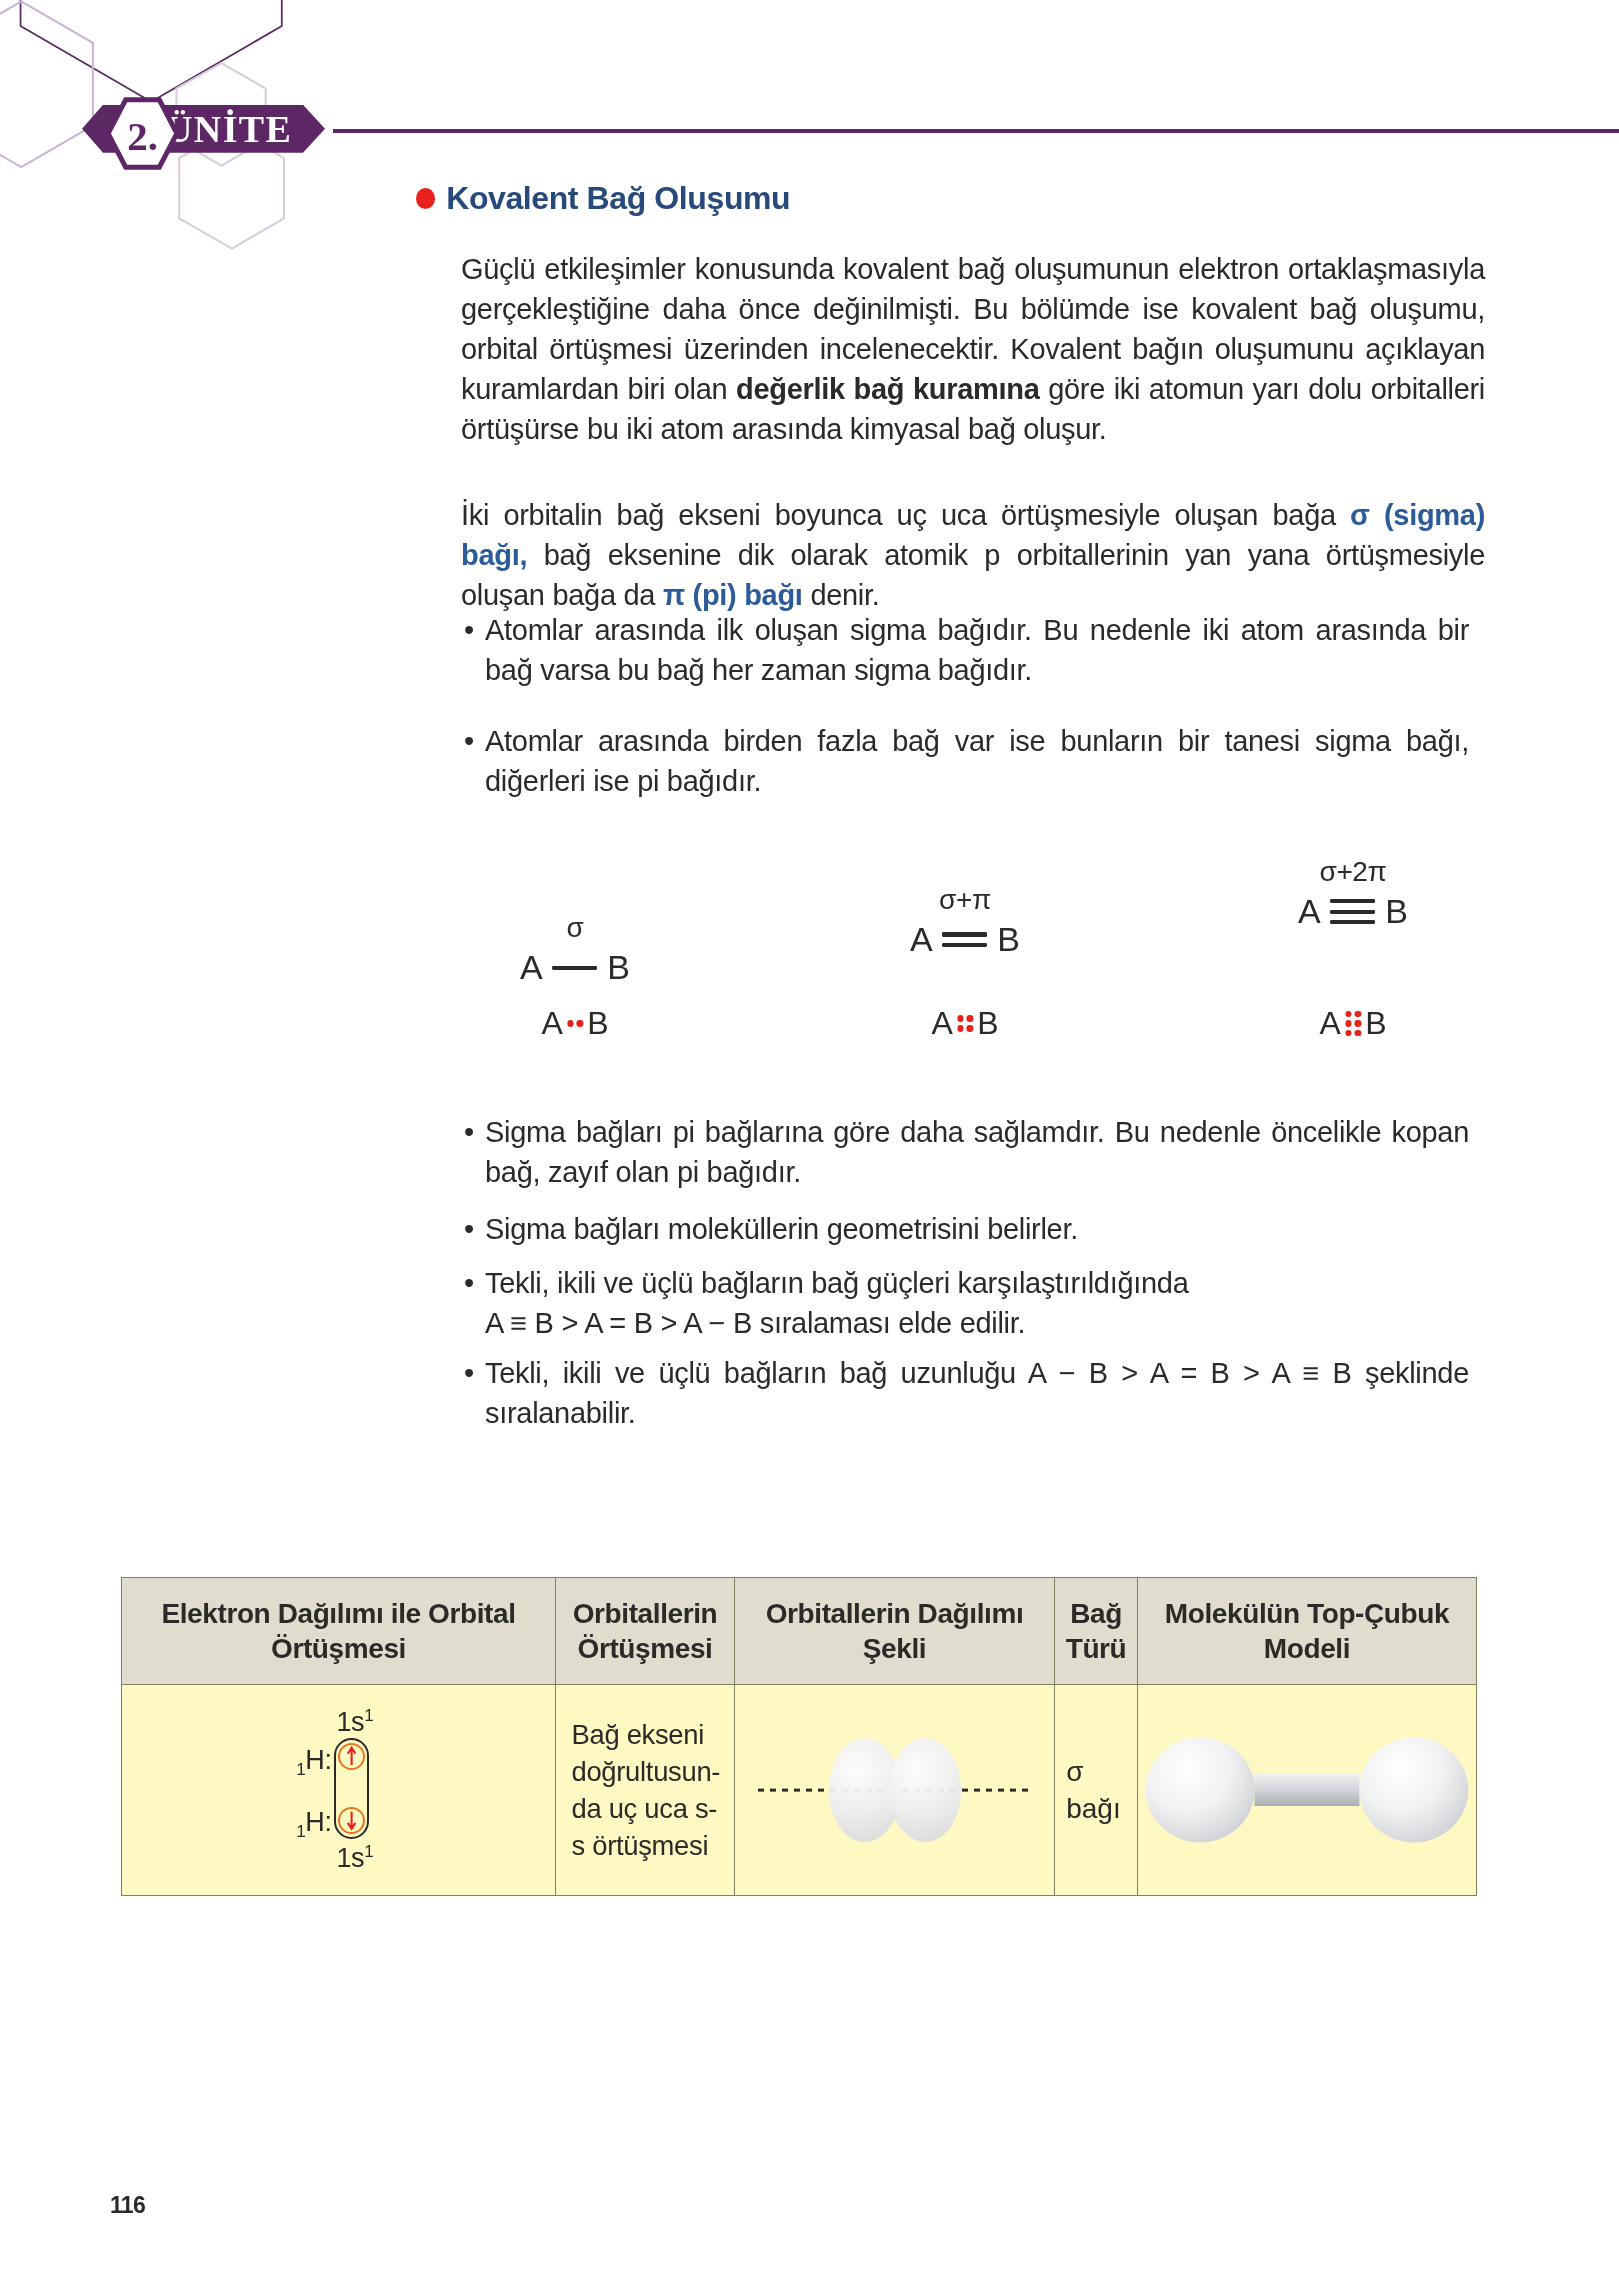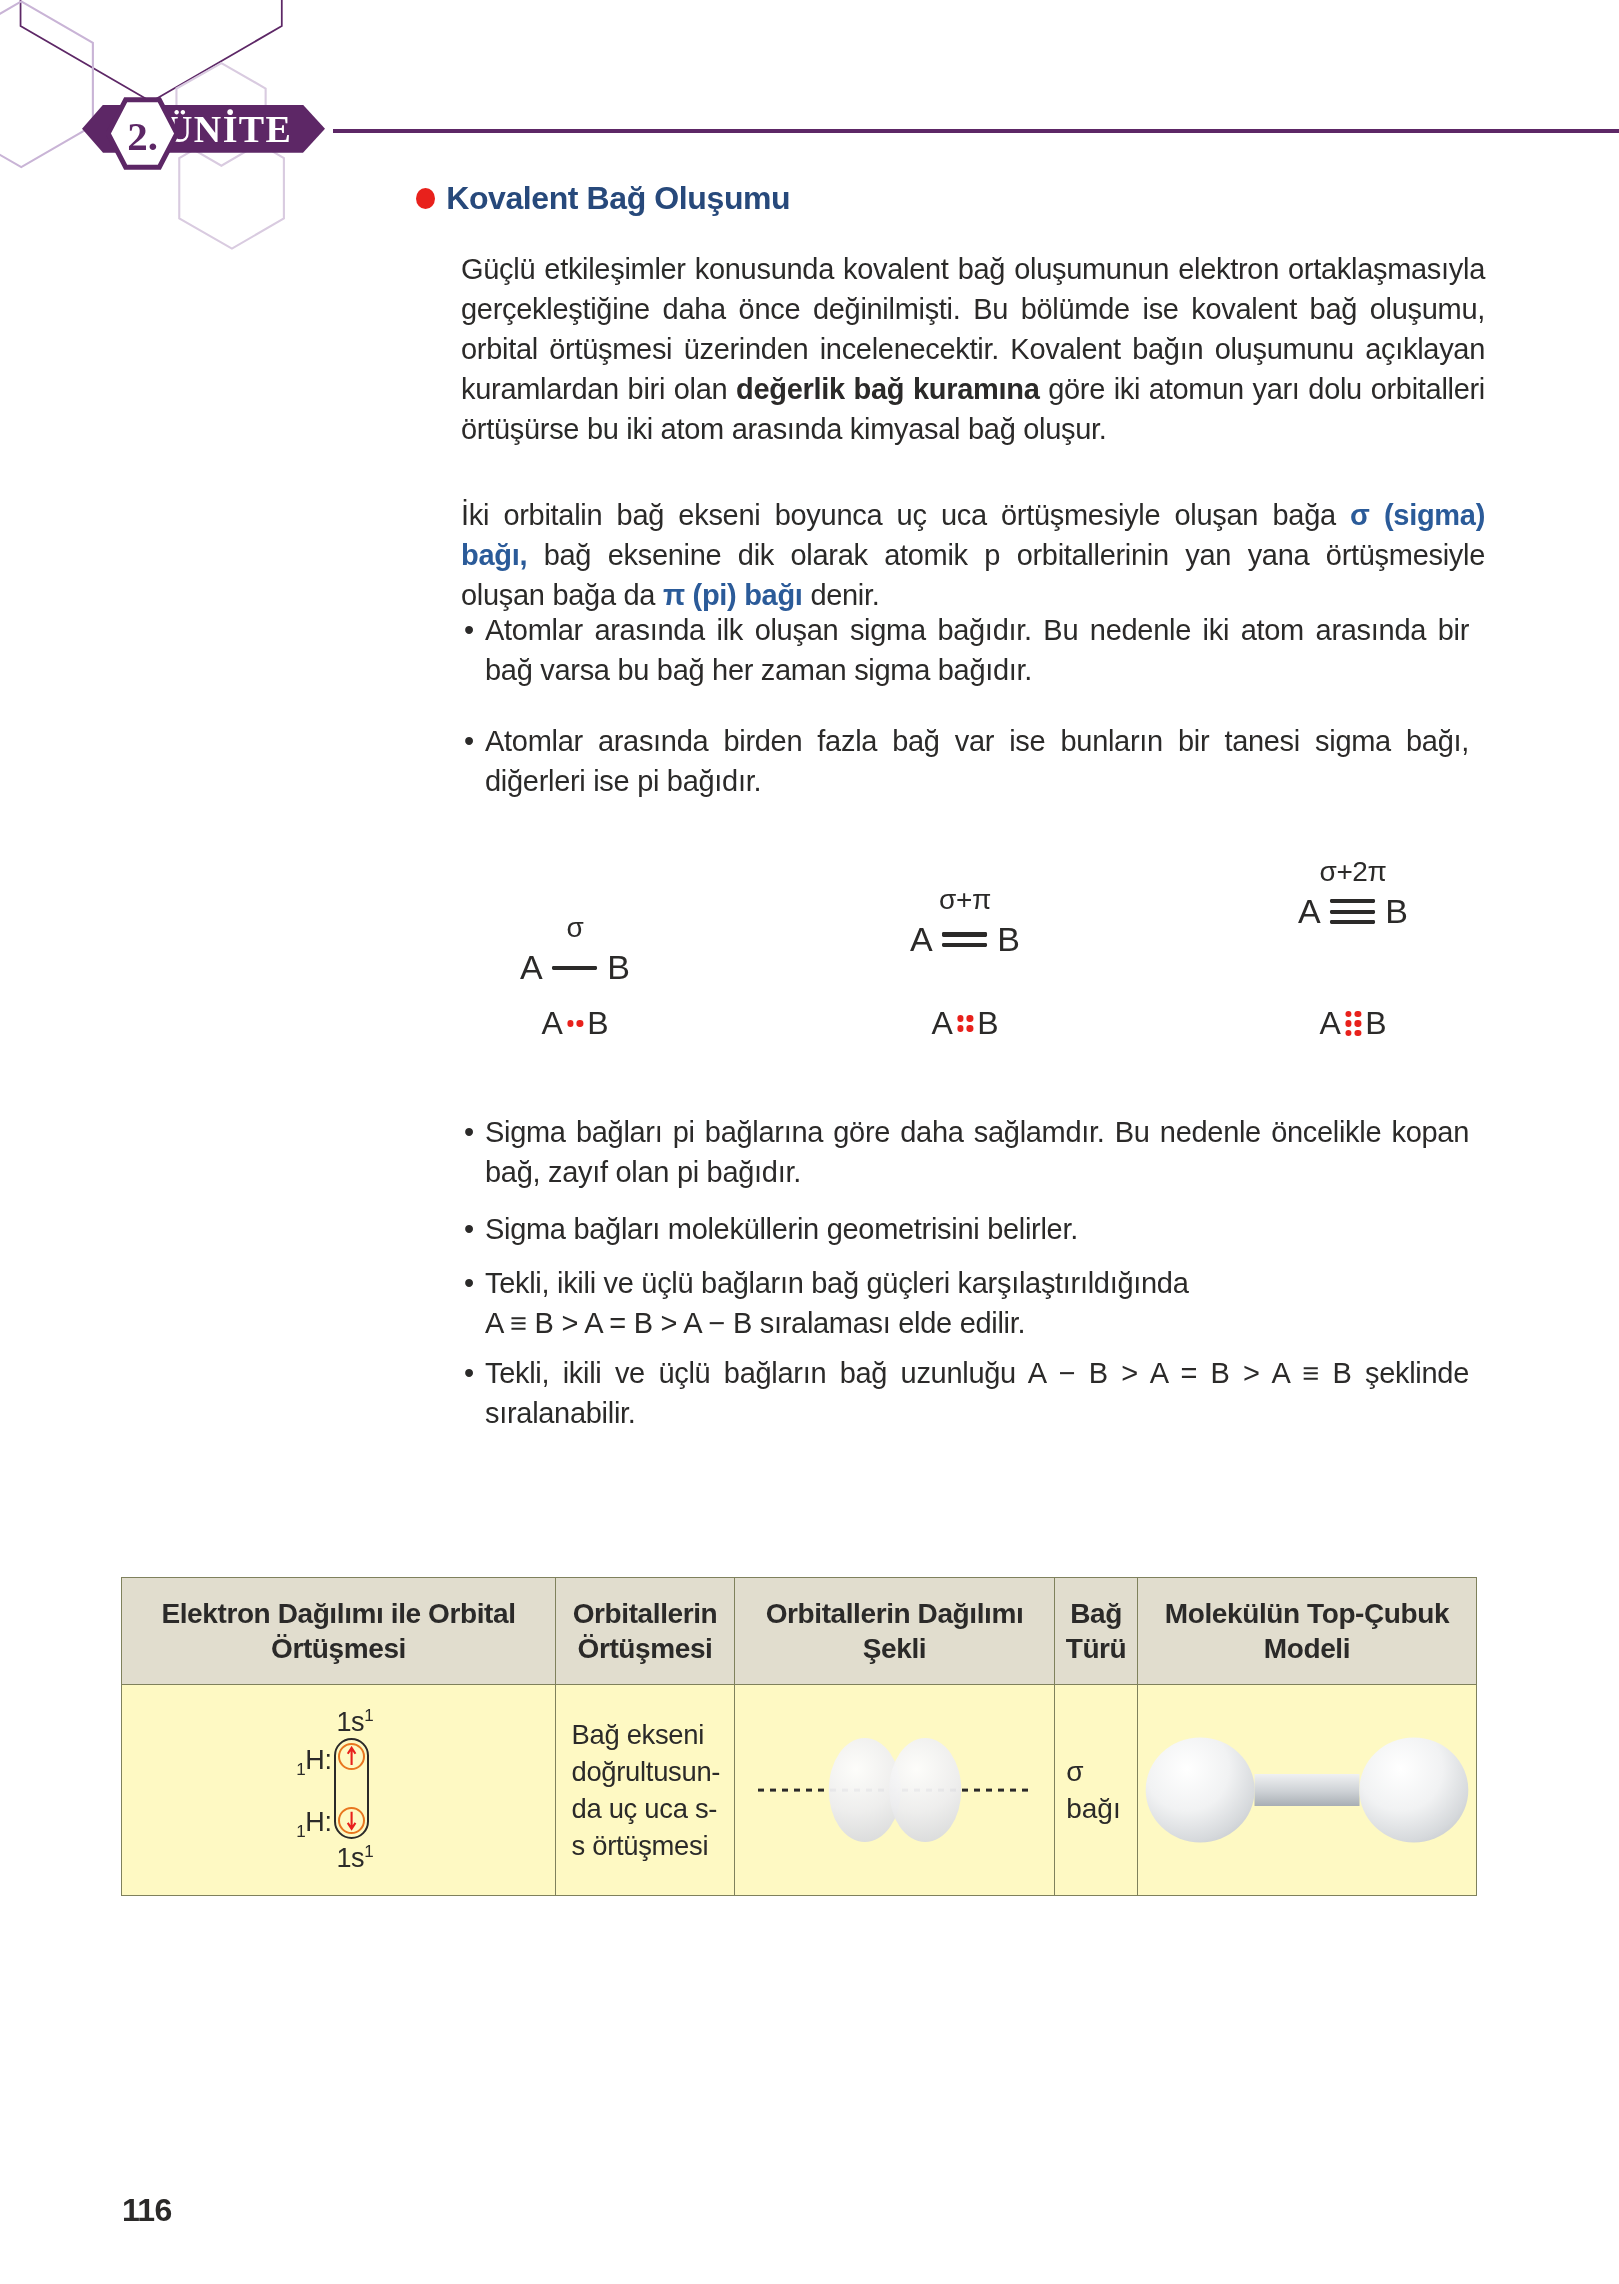--- a/index.html
+++ b/index.html
@@ -76,21 +76,21 @@
   .s-orb.right{left:50%;transform:translate(-8%,-50%);}
   
   .bs-wrap{position:relative;width:100%;height:100%;}
   .bs-stick{position:absolute;left:50%;top:50%;width:105px;height:32px;transform:translate(-50%,-50%);
             background:linear-gradient(180deg,#f0f1f2 0%,#cdd1d5 55%,#a8aeb4 100%);}
   .bs-ball{position:absolute;top:50%;width:109px;height:105px;border-radius:50%;
            background:radial-gradient(circle at 38% 30%, #ffffff 0%, #f1f2f3 42%, #d6d9dc 72%, #b5b9bf 100%);}
   .bs-ball.left{left:50%;transform:translate(-148%,-50%);}
   .bs-ball.right{left:50%;transform:translate(48%,-50%);}
   
-  .page-number{position:absolute;left:122px;top:2192px;font-size:32px;font-weight:700;letter-spacing:-0.7px;}
+  .page-number{position:absolute;left:110px;top:2192px;font-size:23px;font-weight:700;letter-spacing:-0.7px;}
 </style>
 </head>
 <body>
 
 <div class="page">
 
   <svg class="deco" width="506" height="309" viewBox="0 0 720 440">
     <polygon points="215,-285 401,-177 401,37 215,145 29,37 29,-177" fill="none" stroke="#5d2766" stroke-width="2.5"></polygon>
     <polygon points="30,2 132,61 132,179 30,238 -72,179 -72,61" fill="none" stroke="#c9b4d6" stroke-width="3"></polygon>
     <polygon points="315,90 378,126 378,199 315,236 251,199 251,126" fill="none" stroke="#d9cbe0" stroke-width="3"></polygon>

